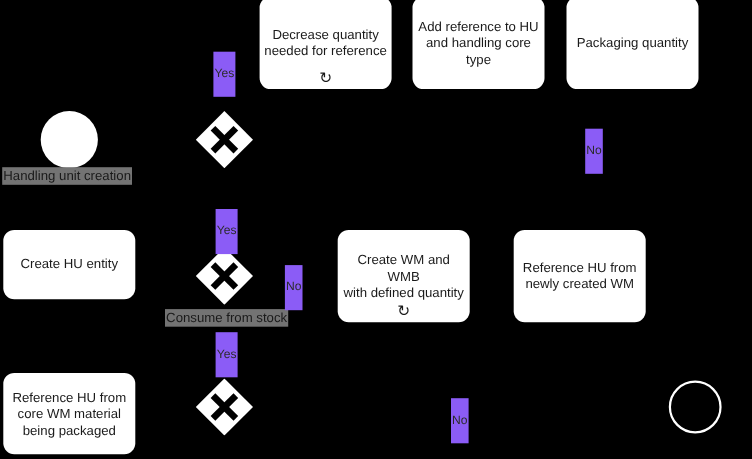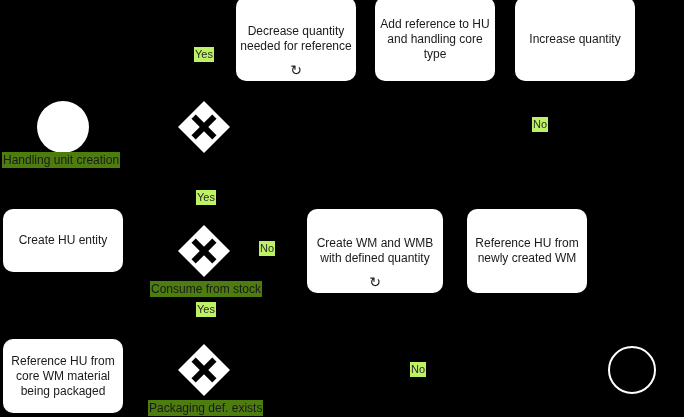--- a/index.html
+++ b/index.html
@@ -65,60 +65,60 @@
     position: absolute;
     border-radius: 50%;
     background: transparent;
     border: 2px solid #ffffff;
     box-sizing: border-box;
   }
 
   
   .chip {
     position: absolute;
-    background: #4d7c0f;
+    background: #737373;
     color: #1a1a1a;
     font-size: 12px;
     line-height: 16px;
     white-space: nowrap;
     padding: 0 1px;
   }
   .flow-label {
     position: absolute;
-    background: #bef264;
+    background: #8b5cf6;
     color: #2b2b2b;
     font-size: 11px;
     line-height: 15px;
     white-space: nowrap;
-    padding: 0 1px;
+    padding: 13px 1px;
   }
 </style>
 </head>
 <body>
 
 <div id="canvas">
     <div class="event-start" style="left: 37px; top: 101px; width: 52px; height: 52px;"></div>
     <div class="chip" style="left: 2px; top: 152px;">Handling unit creation</div>
     <div class="event-end" style="left: 608px; top: 346px; width: 48px; height: 48px;"></div>
     <div class="task" style="left: 236px; top: -3px; width: 120px; height: 84px;">
       <div class="task-label">Decrease quantity
 needed for reference</div>
       <div class="loop-marker">↻</div>
     </div>
     <div class="task" style="left: 375px; top: -3px; width: 120px; height: 84px;">
       <div class="task-label">Add reference to HU
 and handling core type</div>
     </div>
     <div class="task" style="left: 515px; top: -3px; width: 120px; height: 84px;">
-      <div class="task-label">Increase quantity</div>
+      <div class="task-label">Packaging quantity</div>
     </div>
     <div class="task" style="left: 3px; top: 209px; width: 120px; height: 63px;">
       <div class="task-label">Create HU entity</div>
     </div>
-    <div class="task" style="left: 307px; top: 209px; width: 136px; height: 84px;">
+    <div class="task" style="left: 307px; top: 209px; width: 120px; height: 84px;">
       <div class="task-label">Create WM and WMB
 with defined quantity</div>
       <div class="loop-marker">↻</div>
     </div>
     <div class="task" style="left: 467px; top: 209px; width: 120px; height: 84px;">
       <div class="task-label">Reference HU from
 newly created WM</div>
     </div>
     <div class="task" style="left: 3px; top: 339px; width: 120px; height: 74px;">
       <div class="task-label">Reference HU from
@@ -140,20 +140,19 @@
       </svg>
     </div>
     <div class="chip" style="left: 150px; top: 281px;">Consume from stock</div>
     <div class="gateway" style="left: 178px; top: 344px; width: 52px; height: 52px;">
       <svg width="52" height="52" viewBox="0 0 52 52">
         <polygon points="26,0 52,26 26,52 0,26" fill="#ffffff"></polygon>
         <line x1="15.6" y1="15.6" x2="36.4" y2="36.4" stroke="#000000" stroke-width="6"></line>
         <line x1="36.4" y1="15.6" x2="15.6" y2="36.4" stroke="#000000" stroke-width="6"></line>
       </svg>
     </div>
-    <div class="chip" style="left: 148px; top: 400px;">Packaging def. exists</div>
     <div class="flow-label" style="left: 194px; top: 47px;">Yes</div>
     <div class="flow-label" style="left: 532px; top: 117px;">No</div>
     <div class="flow-label" style="left: 196px; top: 190px;">Yes</div>
     <div class="flow-label" style="left: 259px; top: 241px;">No</div>
     <div class="flow-label" style="left: 196px; top: 302px;">Yes</div>
     <div class="flow-label" style="left: 410px; top: 362px;">No</div>
   </div>
 
 </body></html>

